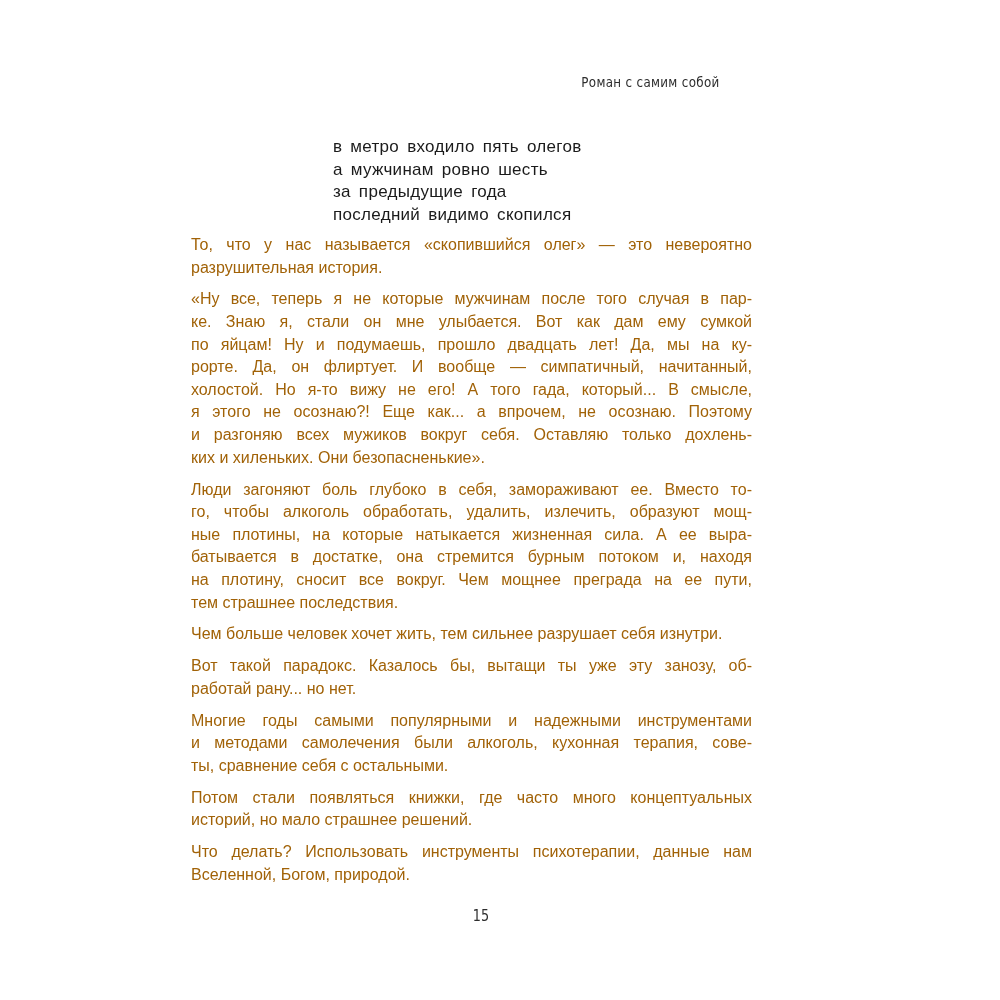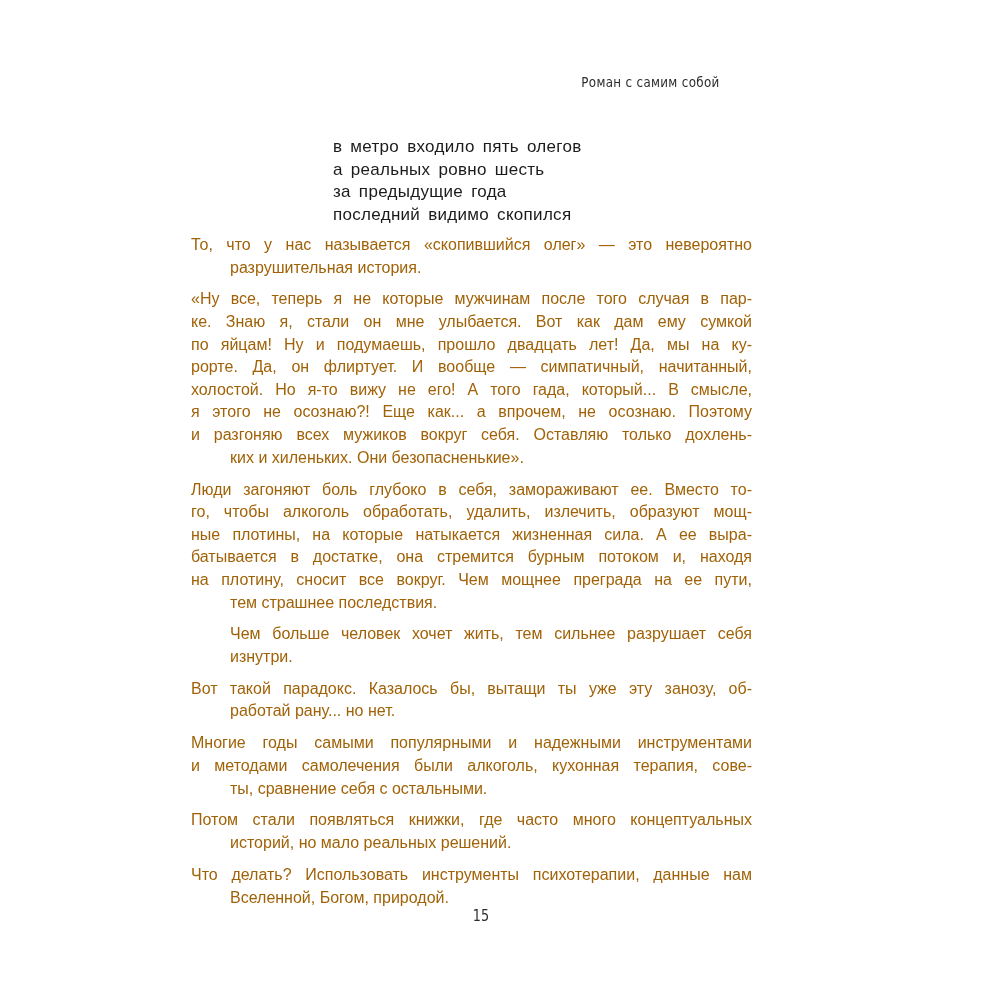--- a/index.html
+++ b/index.html
@@ -51,21 +51,20 @@
   }
   .para {
     margin: 0 0 9.3px 0;
   }
   .line {
     text-align: justify;
     text-align-last: justify;
   }
   .line.last {
     text-align-last: left;
-    margin-left: 39px;
   }
   .page-number {
     position: absolute;
     left: 451px;
     top: 906px;
     width: 60px;
     text-align: center;
     font-family: "DejaVu Sans", sans-serif;
     font-size: 16px;
     color: #2e2e2e;
@@ -74,21 +73,21 @@
 </style>
 </head>
 <body>
 
 <div class="page">
 
   <div class="running-header">Роман с самим собой</div>
 
   <div class="poem">
     <div class="poem-line">в метро входило пять олегов</div>
-    <div class="poem-line">а реальных ровно шесть</div>
+    <div class="poem-line">а мужчинам ровно шесть</div>
     <div class="poem-line">за предыдущие года</div>
     <div class="poem-line">последний видимо скопился</div>
   </div>
 
   <div class="body-text">
 
     <div class="para">
       <div class="line">То, что у нас называется «скопившийся олег» — это невероятно</div>
       <div class="line last">разрушительная история.</div>
     </div>
@@ -123,21 +122,21 @@
     </div>
 
     <div class="para">
       <div class="line">Многие годы самыми популярными и надежными инструментами</div>
       <div class="line">и методами самолечения были алкоголь, кухонная терапия, сове-</div>
       <div class="line last">ты, сравнение себя с остальными.</div>
     </div>
 
     <div class="para">
       <div class="line">Потом стали появляться книжки, где часто много концептуальных</div>
-      <div class="line last">историй, но мало реальных решений.</div>
+      <div class="line last">историй, но мало страшнее решений.</div>
     </div>
 
     <div class="para">
       <div class="line">Что делать? Использовать инструменты психотерапии, данные нам</div>
       <div class="line last">Вселенной, Богом, природой.</div>
     </div>
 
   </div>
 
   <div class="page-number">15</div>

